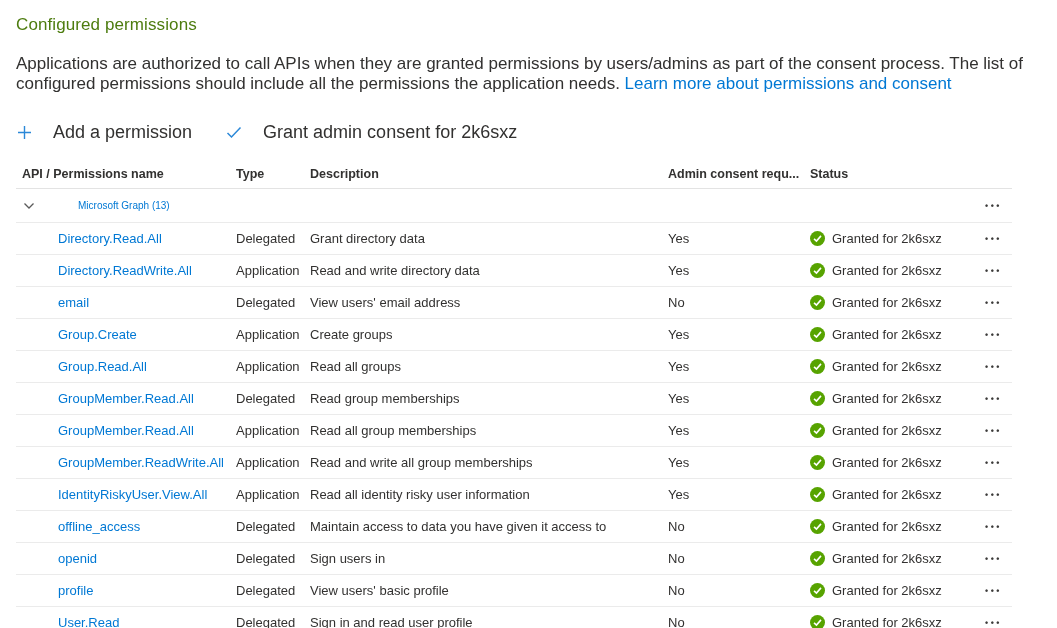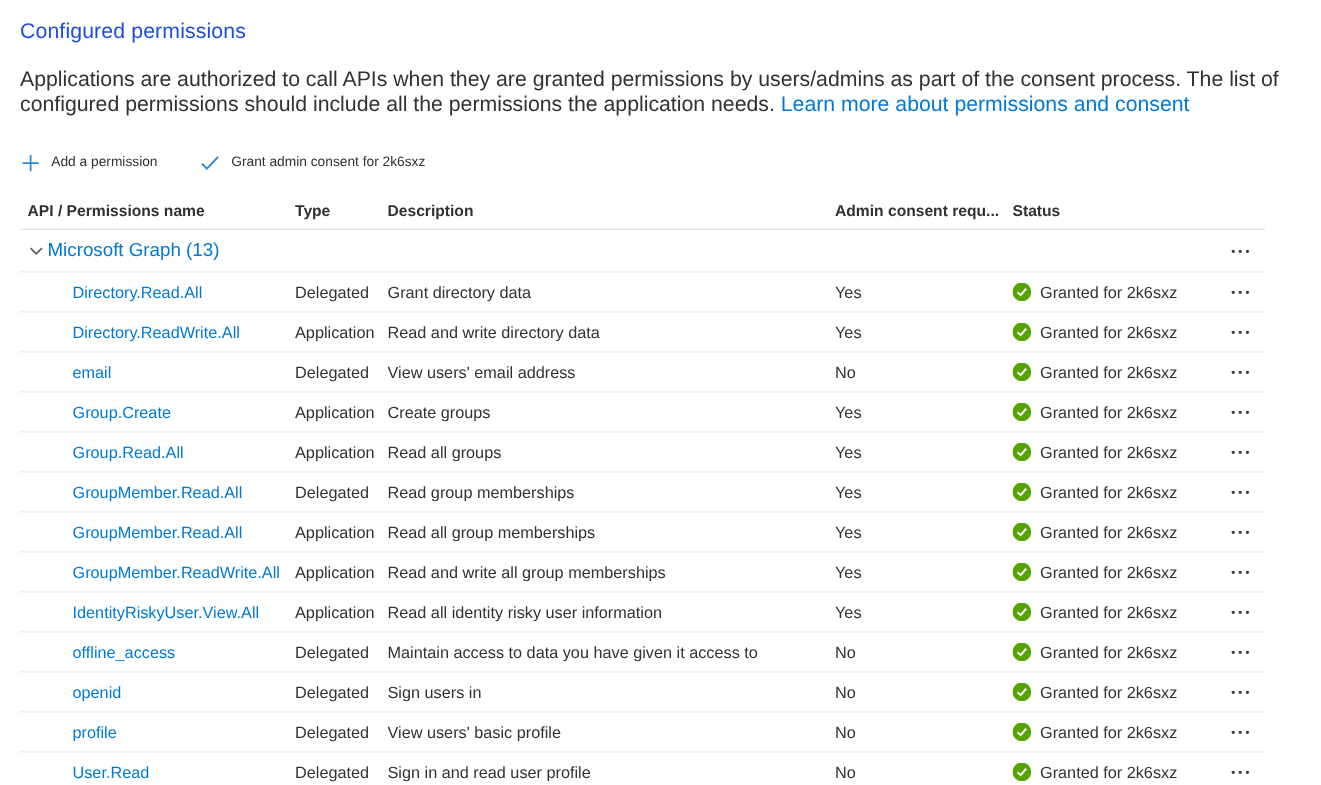--- a/index.html
+++ b/index.html
@@ -9,45 +9,45 @@
     font-family: "Liberation Sans", sans-serif;
     color: #323130;
     overflow: hidden;
   }
   .page { padding: 10px 16px 0 16px; }
 
   
   .page-title {
     font-size: 17px;
     font-weight: 400;
-    color: #1d4ed8;
+    color: #4d7c0f;
     margin-top: 5px;
     letter-spacing: .1px;
   }
   .page-desc {
     margin-top: 19px;
     font-size: 17px;
     line-height: 20px;
     color: #323130;
     max-width: 1010px;
   }
   .link { color: var(--link, #0078d4); text-decoration: none; cursor: pointer; }
 
   
   .toolbar {
     margin-top: 26px;
     display: flex;
     align-items: center;
     gap: 34px;
   }
   .cmd {
-    display: flex; align-items: center; gap: 9px;
+    display: flex; align-items: center; gap: 21px;
     background: none; border: none; cursor: pointer;
     font-family: "Liberation Sans", sans-serif;
-    font-size: 11px; color: #323130; padding: 2px 0;
+    font-size: 18px; color: #323130; padding: 2px 0;
   }
   .cmd-icon { display: inline-flex; width: 16px; height: 16px; align-items: center; justify-content: center; }
   .cmd-icon svg { display: block; }
 
   
   .table { margin-top: 14px; width: 996px; }
   .trow { display: flex; align-items: center; border-bottom: 1px solid #ebebeb; }
   .thead { height: 30px; border-bottom: 1px solid #e3e3e3; }
   .thead .cell { font-weight: 700; font-size: 12.5px; color: #323130; }
   .row { height: 32px; }
@@ -56,21 +56,21 @@
   .cell { font-size: 13px; color: #323130; white-space: nowrap; overflow: hidden; }
   .c-name   { width: 220px; padding-left: 6px; display: flex; align-items: center; }
   .c-type   { width: 74px; }
   .c-desc   { width: 358px; }
   .c-admin  { width: 142px; }
   .c-status { width: 158px; display: flex; align-items: center; gap: 7px; }
   .c-menu   { flex: 1; text-align: right; padding-right: 10px; }
 
   .indent { padding-left: 42px; }
   .chevron { display: inline-flex; width: 14px; height: 14px; margin-right: 2px; align-items: center; justify-content: center; cursor: pointer; }
-  .group-link { font-size: 15px; }
+  .group-link { font-size: 10px; margin-left: 40px; }
 
   .status-icon { display: inline-flex; width: 15px; height: 15px; }
   .status-icon svg { display: block; }
   .status-icon .g { fill: var(--granted_green, #57a300); }
   .status-text { font-size: 13px; color: #323130; }
 
   .more {
     background: none; border: none; cursor: pointer;
     color: #3b3a39; font-size: 9px; font-weight: 700;
     letter-spacing: 2.5px; line-height: 1; padding: 4px 0 4px 4px;

